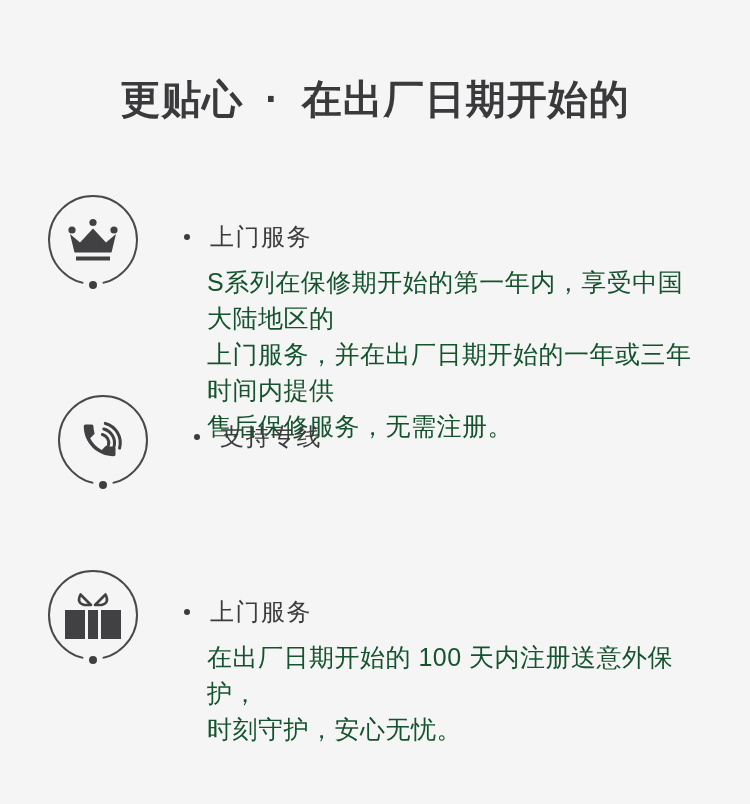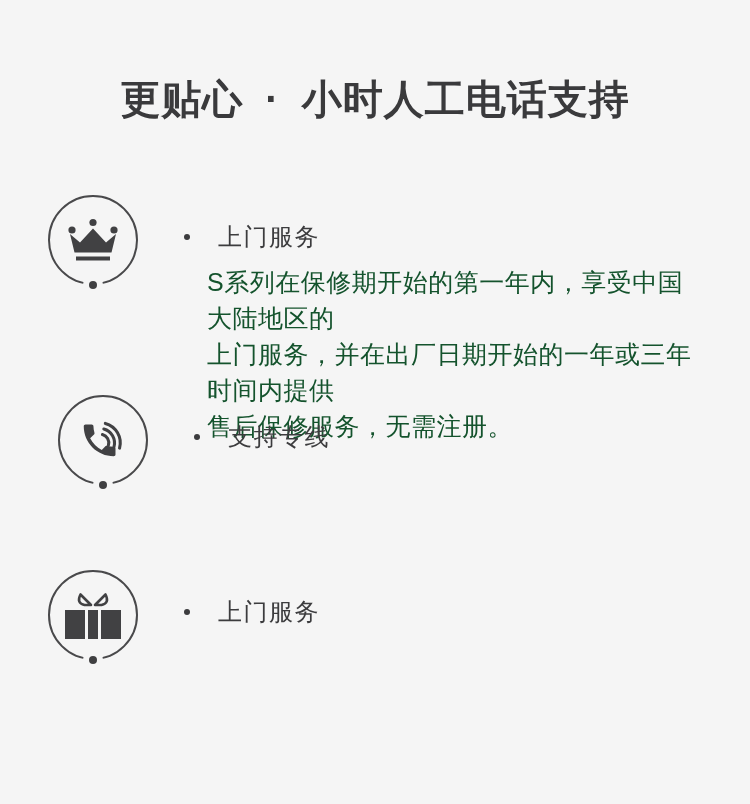--- a/index.html
+++ b/index.html
@@ -58,21 +58,21 @@
     background: #3f3f41;
     border-radius: 50%;
     box-shadow: 0 0 0 6px #f5f5f5;
   }
   .feature-heading {
     position: absolute;
     left: 184px;
     top: 26px;
     display: flex;
     align-items: center;
-    gap: 28px;
+    gap: 20px;
   }
   .bullet {
     width: 6px;
     height: 6px;
     background: #3c3c3e;
     border-radius: 50%;
     flex: 0 0 auto;
   }
   .heading-text {
     font-size: 24px;
@@ -88,21 +88,21 @@
     line-height: 36px;
     color: #14532d;
     letter-spacing: 0.5px;
     white-space: pre-line;
   }
   svg { display: block; }
 </style>
 </head>
 <body>
 
-<div class="page-title">更贴心 · 小时人工电话支持</div>
+<div class="page-title">更贴心 · 在出厂日期开始的</div>
 
 <div class="feature feature-1">
   <div class="icon-circle">
     <svg width="54" height="46" viewBox="0 0 54 46">
       <g fill="#414143">
         <circle cx="6" cy="13" r="3.6"></circle>
         <circle cx="27" cy="5.5" r="3.6"></circle>
         <circle cx="48" cy="13" r="3.6"></circle>
         <path d="M4 17 L14 25.5 L27 11.5 L40 25.5 L50 17 L45.5 35.5 L8.5 35.5 Z"></path>
         <rect x="10" y="39.5" width="34" height="4"></rect>
@@ -149,13 +149,15 @@
         <rect x="23" y="18" width="10" height="29"></rect>
         <rect x="36" y="18" width="20" height="29"></rect>
       </g>
     </svg>
     <span class="circle-dot"></span>
   </div>
   <div class="feature-heading">
     <span class="bullet"></span>
     <span class="heading-text">上门服务</span>
   </div>
+  <div class="feature-body">在出厂日期开始的 100 天内注册送意外保护，
+时刻守护，安心无忧。</div>
 </div>
 
 </body></html>

